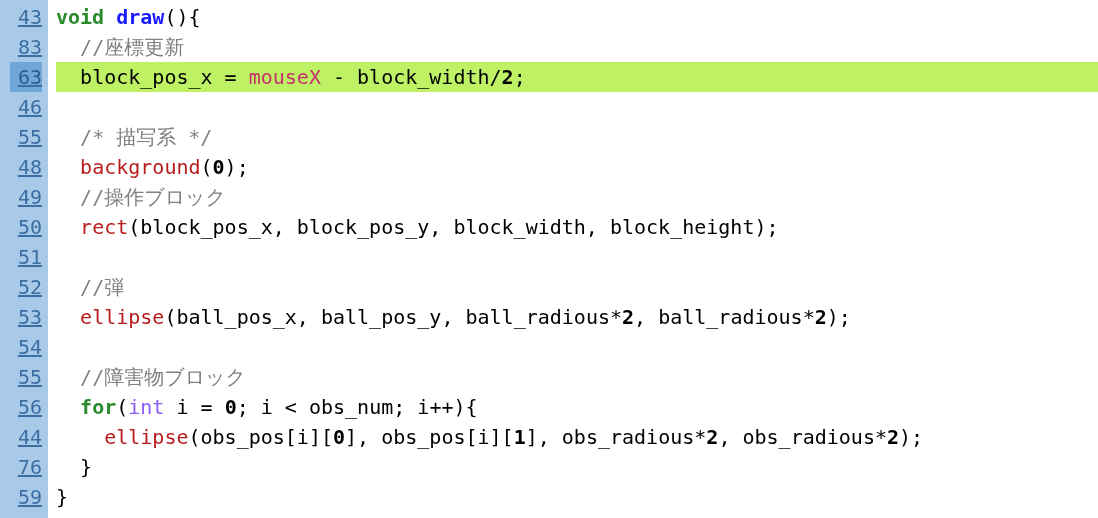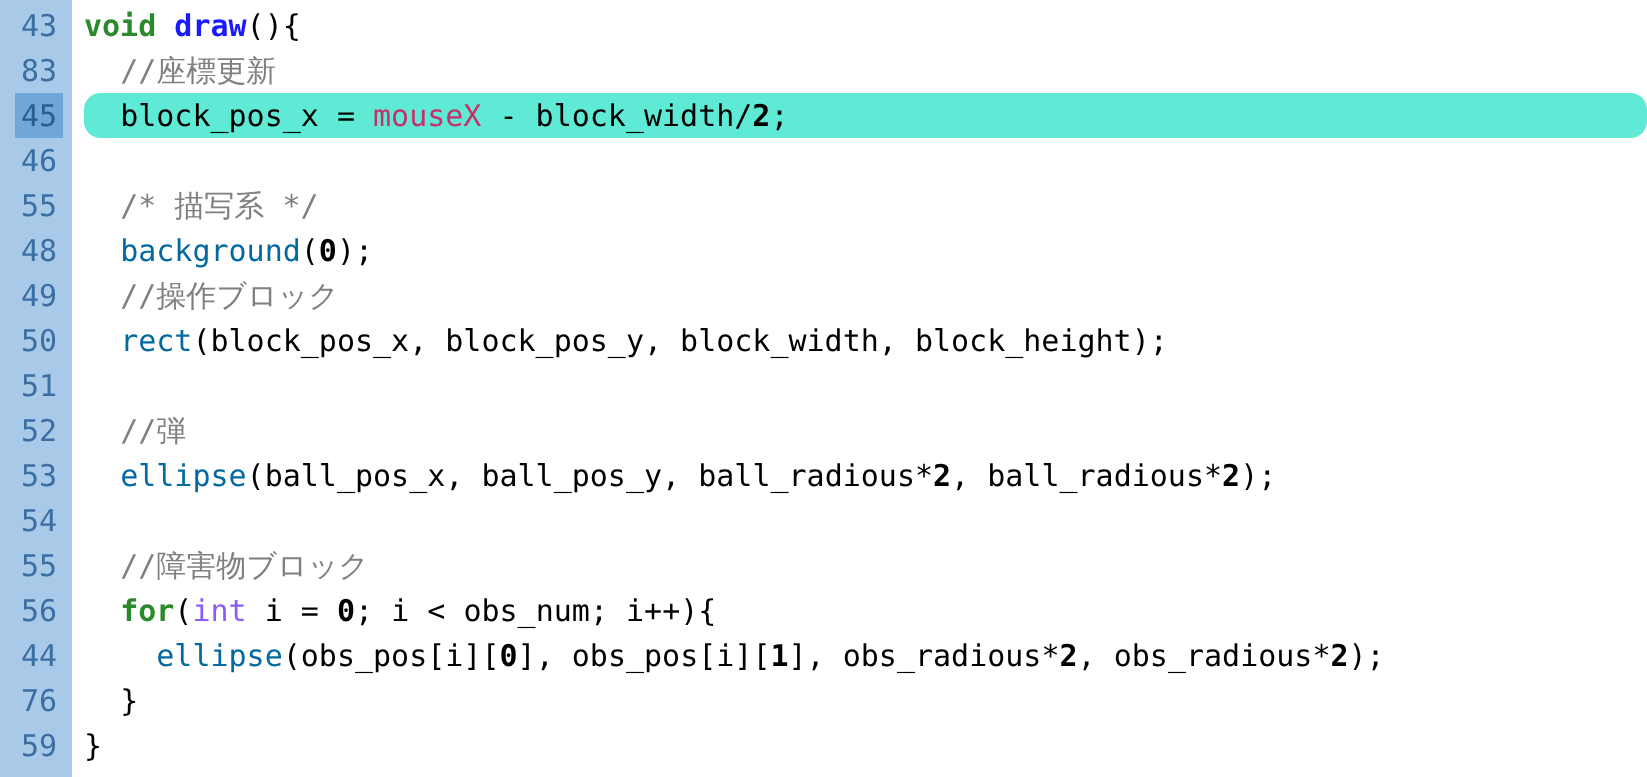--- a/index.html
+++ b/index.html
@@ -8,54 +8,55 @@
     display: flex;
     font-family: "Menlo", "Monaco", "Consolas", monospace;
     font-size: 20px;
     line-height: 30px;
     width: 100%;
     height: 100%;
   }
   .gutter {
     background: #a9c9e8;
     color: #3b6fa3;
-    text-align: center;
+    text-align: right;
     padding: 2px 6px 2px 10px;
     user-select: none;
     min-width: 48px;
+    text-decoration: underline;
   }
   .gutter .ln { height: 30px; }
   .gutter .ln.current { background: #6fa8d8; color: #2b5d91; }
   .code {
     flex: 1;
     padding: 2px 0 16px 8px;
     white-space: pre;
     color: #000000;
     position: relative;
   }
   .code .line { height: 30px; }
-  .code .line.highlight { background: #5eead4; border-radius: 11px; }
+  .code .line.highlight { background: #bef264; }
   .tok-keyword { color: #2b8a2b; font-weight: bold; }
   .tok-type    { color: #8b5cf6; }
   .tok-funcdef { color: #1a1aff; font-weight: bold; }
-  .tok-func    { color: #0369a1; margin-top: 24px; }
+  .tok-func    { color: #b91c1c; margin-top: 24px; }
   .tok-comment { color: #808080; }
   .tok-builtin { color: #c72f6b; }
   .tok-number  { color: #000000; font-weight: bold; }
   .tok-ident   { color: #000000; }
   .tok-punct   { color: #000000; }
 </style>
 </head>
 <body>
 
 <div class="editor">
   <div class="gutter" id="gutter">
       <div class="ln">43</div>
       <div class="ln">83</div>
-      <div class="ln current">45</div>
+      <div class="ln current">63</div>
       <div class="ln">46</div>
       <div class="ln">55</div>
       <div class="ln">48</div>
       <div class="ln">49</div>
       <div class="ln">50</div>
       <div class="ln">51</div>
       <div class="ln">52</div>
       <div class="ln">53</div>
       <div class="ln">54</div>
       <div class="ln">55</div>

